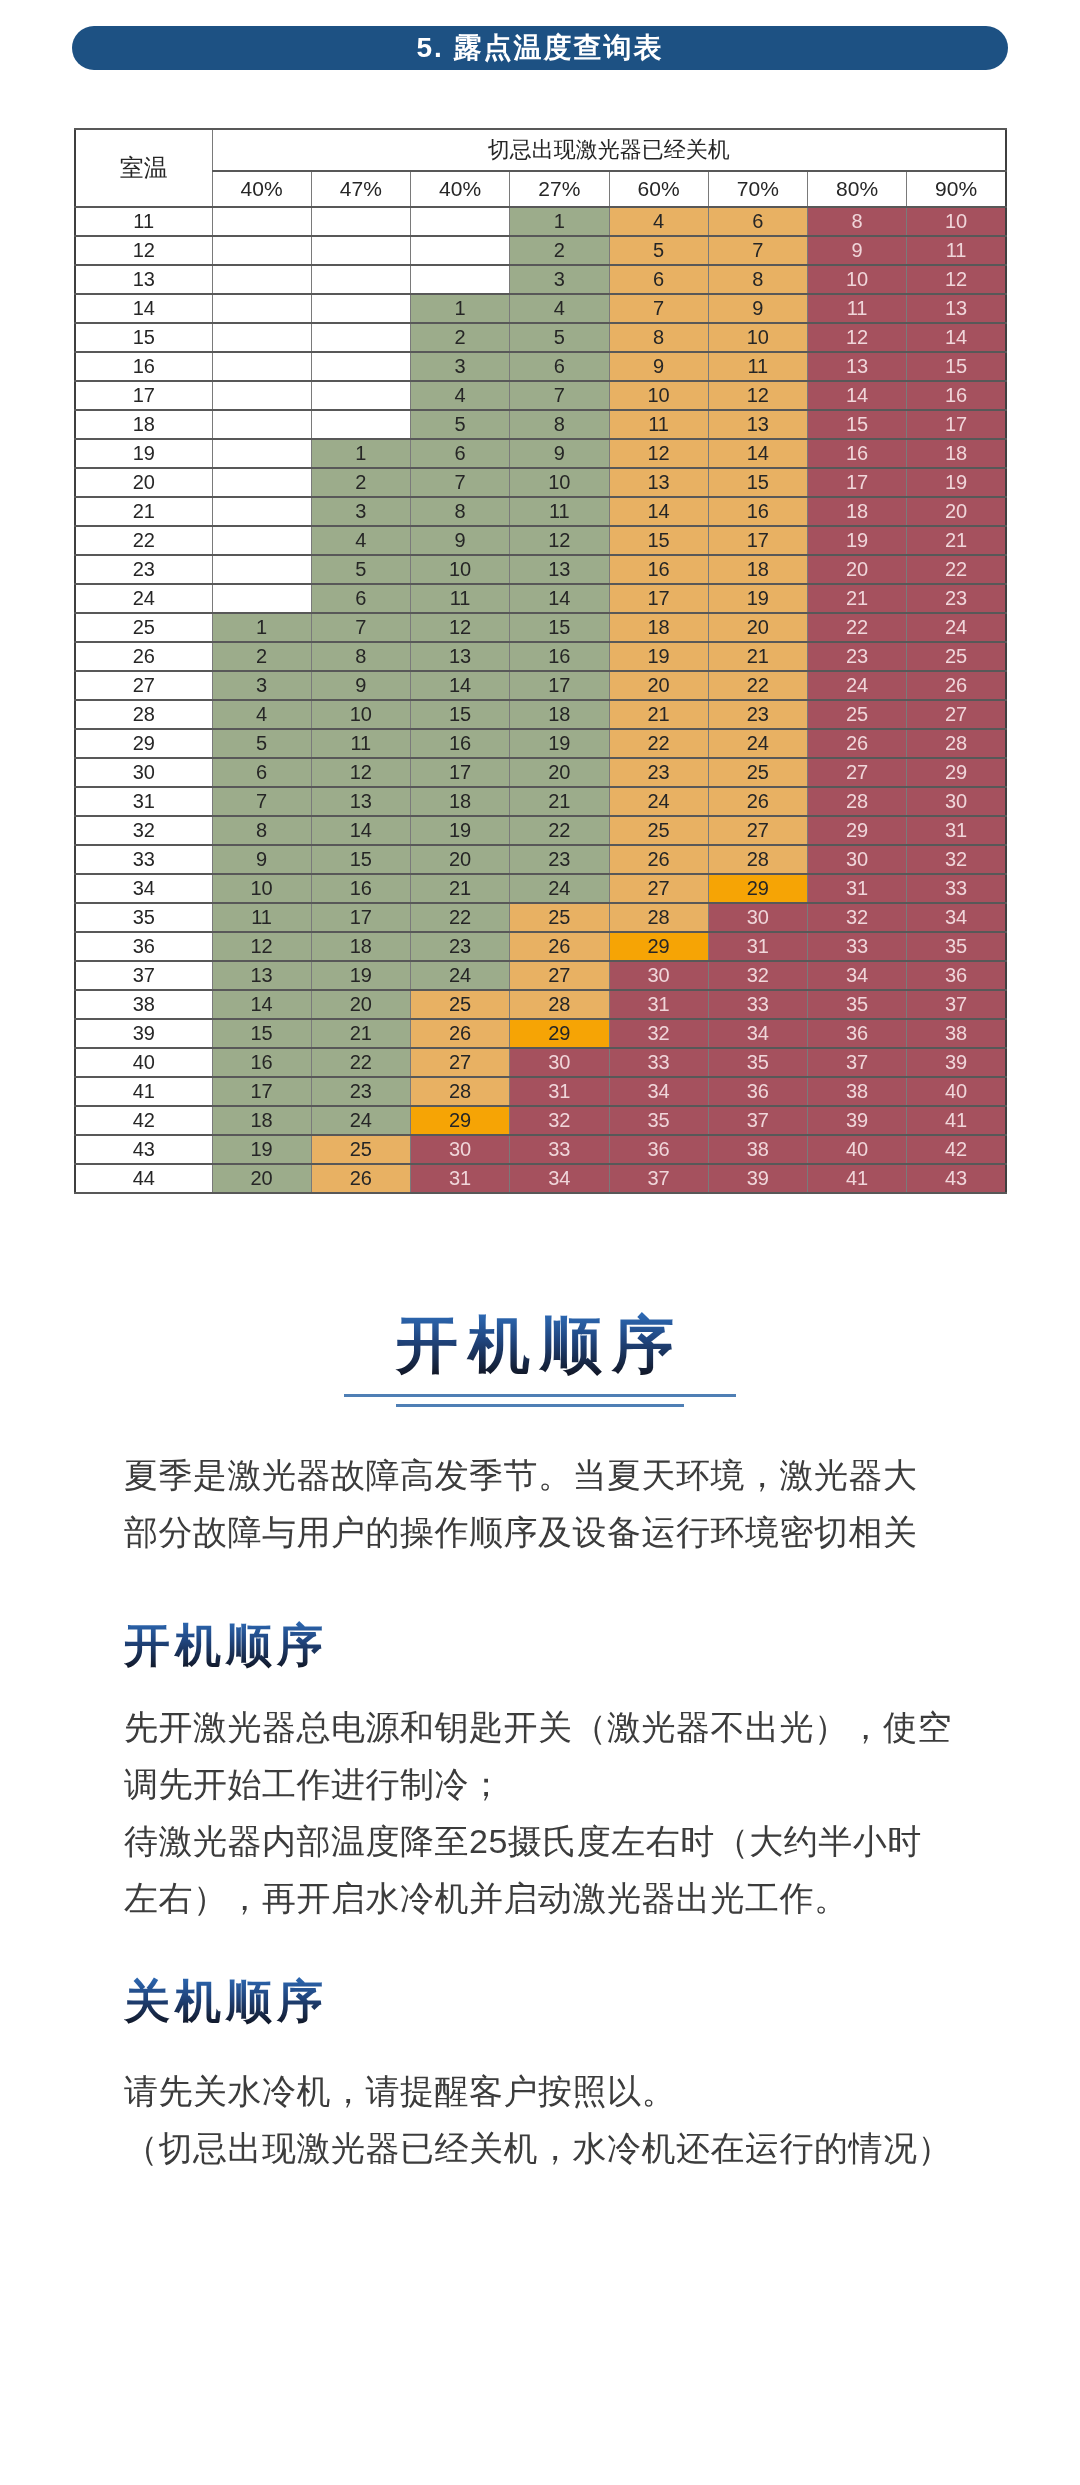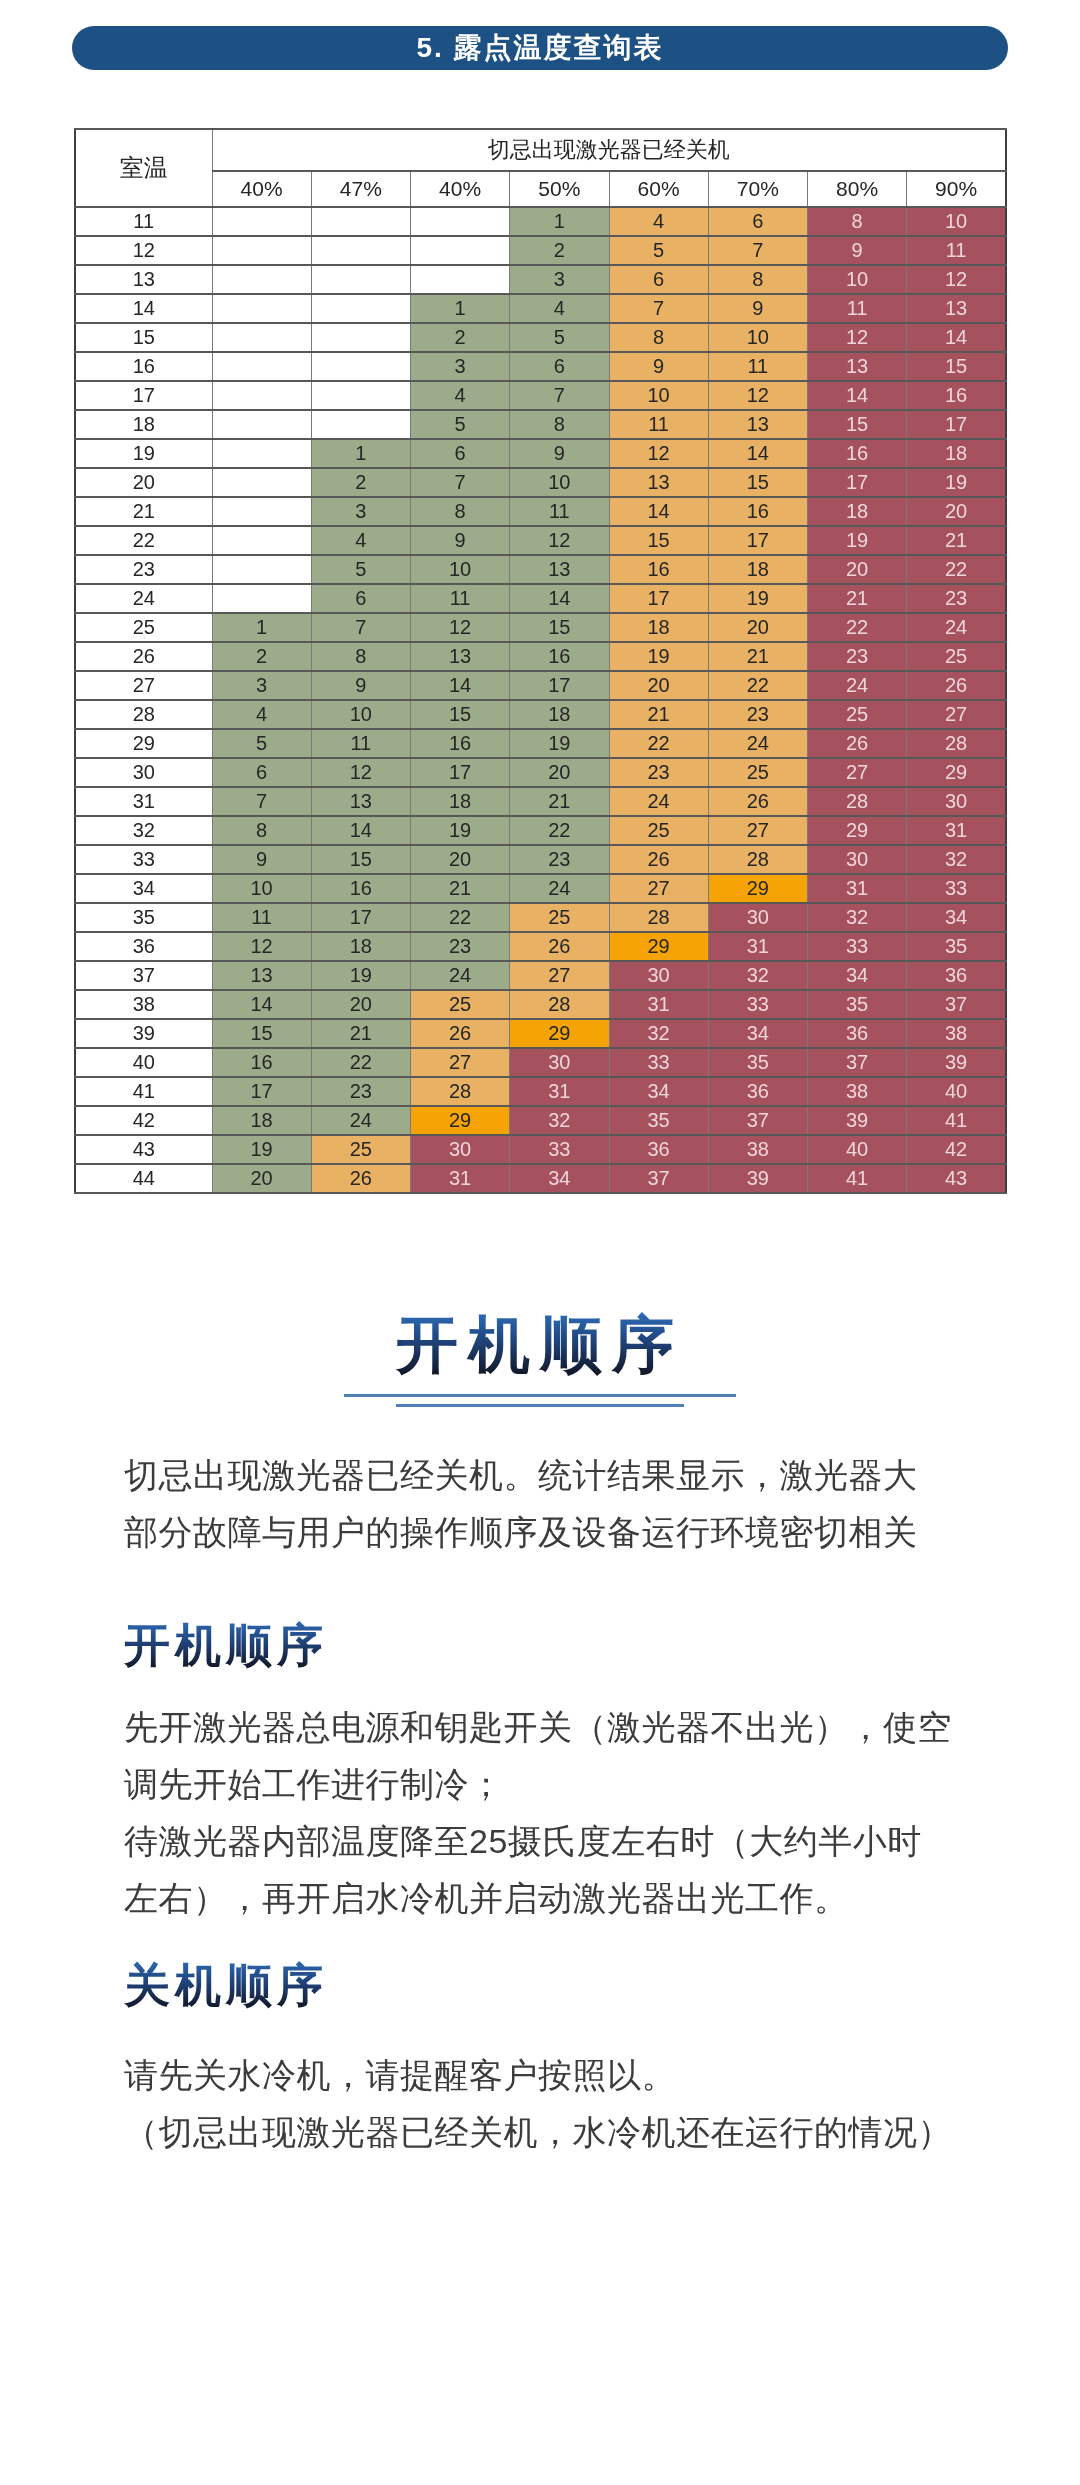--- a/index.html
+++ b/index.html
@@ -40,21 +40,21 @@
 
   .para { margin:0 0 0 124px; width:845px; font-size:34px; line-height:57px; color:#3c3c3c;
           white-space:pre-line; letter-spacing:0.5px; }
   .p1 { margin-top:40px; }
   .p2 { margin-top:42px; }
   .p3 { margin-top:28px; }
   .p4 { margin-top:36px; }
   .em { color:#1d57a8; font-weight:bold; }
 
   h2.sec { margin:58px 0 0 124px; font-size:46px; font-weight:bold; letter-spacing:5px; line-height:52px; }
-  h2.sec.off { margin-top:32px; }
+  h2.sec.off { margin-top:48px; }
 </style>
 </head>
 <body>
 
 <div class="page">
 
   <div class="banner">
     <span class="banner-text">5. 露点温度查询表</span>
   </div>
 
@@ -66,21 +66,21 @@
       </colgroup>
   <tbody>
         <tr>
           <td rowspan="2" class="corner">室温</td>
           <td colspan="8" class="spanhead">切忌出现激光器已经关机</td>
         </tr>
         <tr class="hum">
           <td>40%</td>
           <td>47%</td>
           <td>40%</td>
-          <td>50%</td>
+          <td>27%</td>
           <td>60%</td>
           <td>70%</td>
           <td>80%</td>
           <td>90%</td>
         </tr>
         <tr class="datarow">
           <td class="temp">11</td>
           <td style="background: rgb(255, 255, 255); color: rgb(38, 38, 38);"></td>
           <td style="background: rgb(255, 255, 255); color: rgb(38, 38, 38);"></td>
           <td style="background: rgb(255, 255, 255); color: rgb(38, 38, 38);"></td>
@@ -456,21 +456,21 @@
       </tbody>
     </table>
 
   <h1 class="big-title grad">开机顺序</h1>
 
   <div class="rule">
     <div class="rule-a"></div>
     <div class="rule-b"></div>
   </div>
 
-  <p class="para p1">切忌出现激光器已经关机。统计结果显示，激光器大
+  <p class="para p1">夏季是激光器故障高发季节。当夏天环境，激光器大
 部分故障与用户的操作顺序及设备运行环境密切相关</p>
 
 
   <h2 class="sec grad">开机顺序</h2>
 
   <p class="para p3">先开激光器总电源和钥匙开关（激光器不出光），使空
 调先开始工作进行制冷；
 待激光器内部温度降至25摄氏度左右时（大约半小时
 左右），再开启水冷机并启动激光器出光工作。</p>
 

